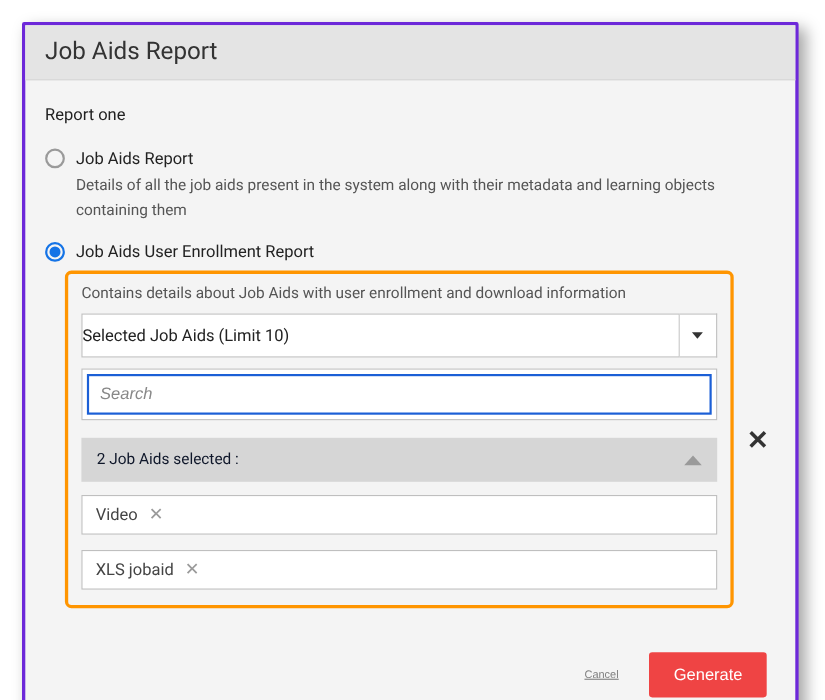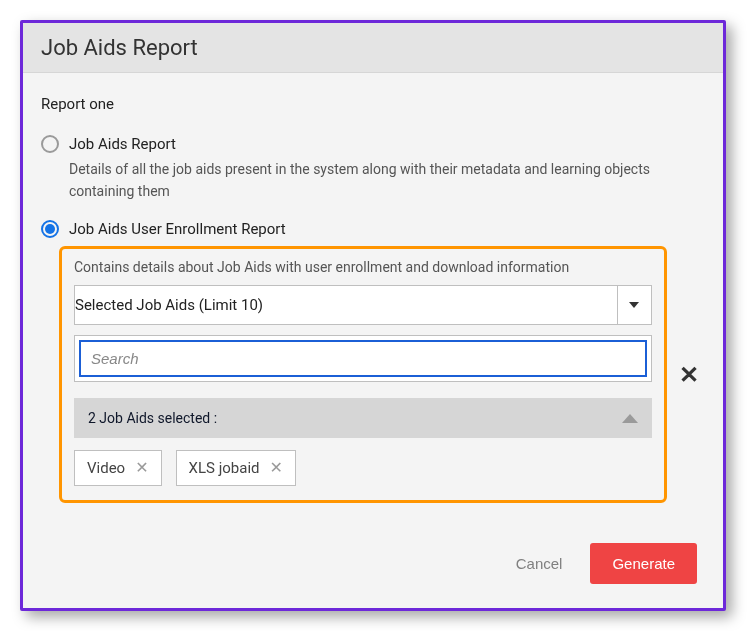--- a/index.html
+++ b/index.html
@@ -158,20 +158,21 @@
     .caret-up {
       width: 0;
       height: 0;
       border-left: 8px solid transparent;
       border-right: 8px solid transparent;
       border-bottom: 9px solid #9a9a9a;
     }
     .chips {
       display: flex;
       gap: 14px;
+      flex-direction: column;
     }
     .chip {
       border: 1px solid #bfbfbf;
       background: #fff;
       padding: 8px 12px;
       display: flex;
       align-items: center;
       gap: 10px;
       font-size: 15px;
       color: #444;
@@ -190,25 +191,26 @@
       padding: 0 6px;
     }
     .dialog-footer {
       display: flex;
       justify-content: flex-end;
       gap: 28px;
       padding: 22px 26px 24px 18px;
       align-items: center;
     }
     .btn-cancel {
-      font-size: 15px;
+      font-size: 10px;
       color: #808080;
       background: none;
       border: none;
       cursor: pointer;
+      text-decoration: underline;
     }
     .btn-primary {
       background: #ef4444;
       color: #fff;
       border: none;
       padding: 12px 22px;
       font-size: 15px;
       border-radius: 3px;
       cursor: pointer;
     }

